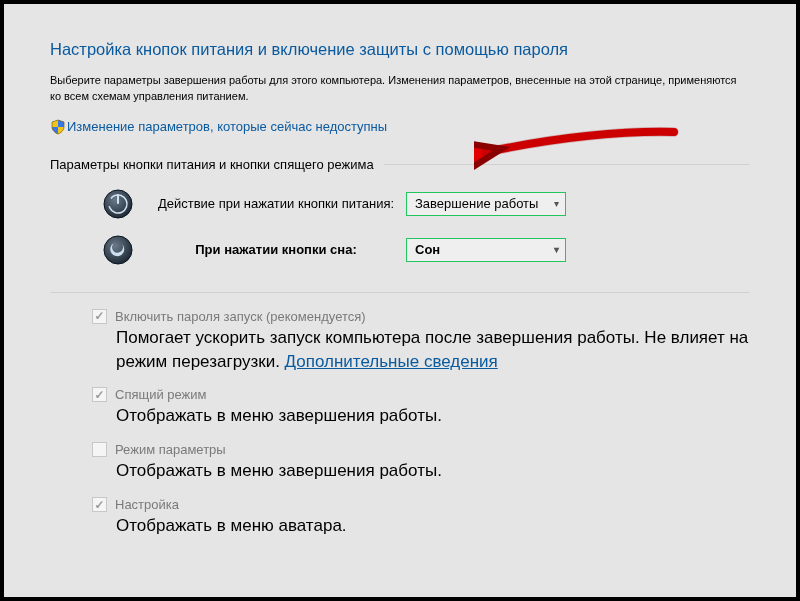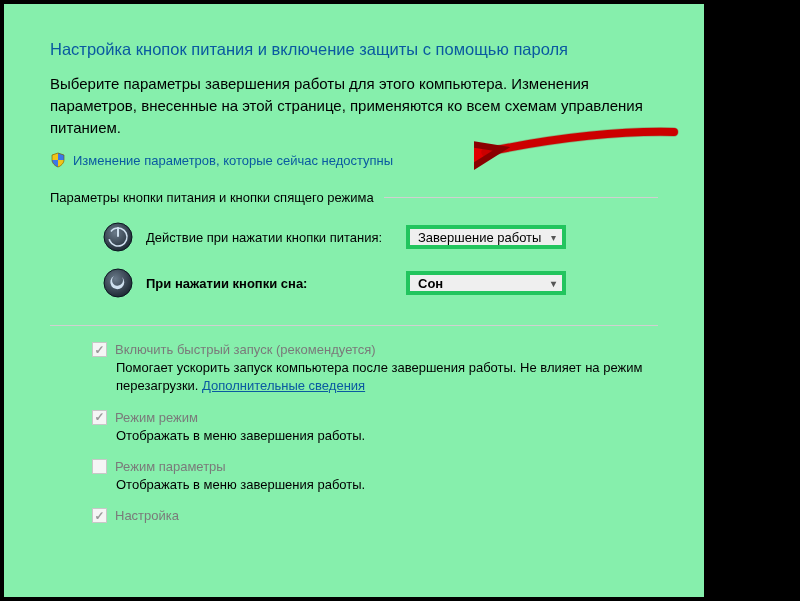--- a/index.html
+++ b/index.html
@@ -6,42 +6,42 @@
     body {
       font-family: "Segoe UI", Tahoma, sans-serif;
       font-size: 13px;
       color: #000;
       background: #000;
       width: 800px;
       height: 601px;
       overflow: hidden;
     }
     .frame {
-      background: #86efac;
+      background: #e5e5e5;
       margin: 4px;
-      width: 700px;
+      width: 792px;
       height: 593px;
       padding: 36px 46px 30px 46px;
       position: relative;
     }
     .page-title {
       color: #0a5aa0;
       font-size: 16.5px;
       font-weight: 400;
       margin-bottom: 14px;
     }
     .intro {
-      font-size: 15px;
+      font-size: 11px;
       line-height: 1.45;
       margin-bottom: 14px;
     }
     .uac-link-row {
       display: flex;
       align-items: center;
-      gap: 7px;
+      gap: 1px;
       margin-bottom: 22px;
     }
     .uac-shield {
       width: 16px; height: 16px; flex: 0 0 16px;
     }
     .uac-link {
       color: #0a5aa0;
       font-size: 13px;
       text-decoration: none;
       cursor: pointer;
@@ -59,33 +59,34 @@
     .section-header .rule {
       flex: 1;
       height: 1px;
       background: #d0d0d0;
     }
     .power-row {
       display: flex;
       align-items: center;
       margin-bottom: 14px;
       padding-left: 52px;
+      text-align: center;
     }
     .power-icon {
       width: 32px; height: 32px; flex: 0 0 32px;
       margin-right: 12px;
     }
     .power-label {
       flex: 0 0 260px;
       font-size: 13px;
     }
     .combo {
       width: 160px;
       height: 24px;
-      border: 4px solid #22c55e;
+      border: 1px solid #22c55e;
       background: #efefef;
       display: flex;
       align-items: center;
       justify-content: space-between;
       padding: 0 6px 0 8px;
       font-size: 13px;
       cursor: default;
     }
     .combo .chev { font-size: 10px; color: #555; }
     .shutdown-list {
@@ -95,21 +96,21 @@
       margin-bottom: 14px;
     }
     .opt-head {
       display: flex;
       align-items: center;
       gap: 8px;
     }
     .opt-head.disabled .opt-title { color: #7a7a7a; }
     .opt-title { font-size: 13px; }
     .opt-desc {
-      font-size: 13px;
+      font-size: 17px;
       padding-left: 24px;
       line-height: 1.4;
       margin-top: 2px;
     }
     .opt-desc a {
       color: #0a5aa0;
       text-decoration: underline;
       cursor: pointer;
     }
     .chk {
@@ -208,48 +209,49 @@
 
   <div class="section-header">
     <span class="rule"></span>
   </div>
 
   <div class="shutdown-list">
 
     <div class="opt">
       <div class="opt-head disabled">
         <span class="chk disabled checked"></span>
-        <span class="opt-title">Включить быстрый запуск (рекомендуется)</span>
+        <span class="opt-title">Включить пароля запуск (рекомендуется)</span>
       </div>
       <div class="opt-desc">
         <span>Помогает ускорить запуск компьютера после завершения работы. Не влияет на режим перезагрузки. </span><a>Дополнительные сведения</a>
       </div>
     </div>
 
     <div class="opt">
       <div class="opt-head disabled">
         <span class="chk disabled checked"></span>
-        <span class="opt-title">Режим режим</span>
+        <span class="opt-title">Спящий режим</span>
       </div>
       <div class="opt-desc">Отображать в меню завершения работы.</div>
     </div>
 
     <div class="opt">
       <div class="opt-head disabled">
         <span class="chk disabled"></span>
         <span class="opt-title">Режим параметры</span>
       </div>
       <div class="opt-desc">Отображать в меню завершения работы.</div>
     </div>
 
     <div class="opt">
       <div class="opt-head disabled">
         <span class="chk disabled checked"></span>
         <span class="opt-title">Настройка</span>
       </div>
+      <div class="opt-desc">Отображать в меню аватара.</div>
     </div>
 
   </div>
 
   <svg class="arrow" width="220" height="60">
     <defs>
       <marker id="ah" markerWidth="18" markerHeight="14" refX="3" refY="7" orient="auto">
         <path d="M17 1 L1 7 L17 13 L12 7 Z" fill="#e20000" stroke="#8a0000" stroke-width="0.8"></path>
       </marker>
     </defs>

